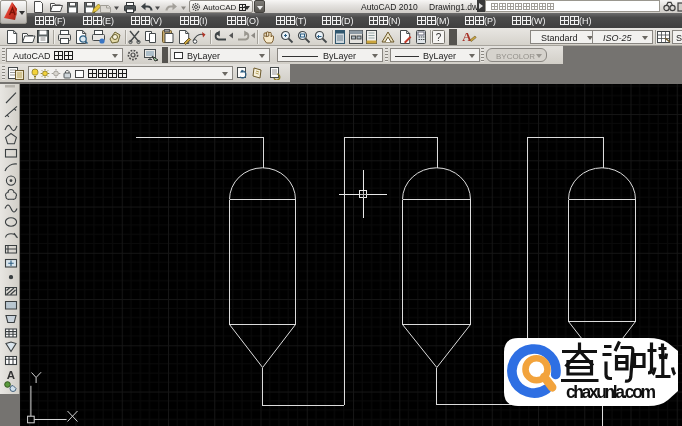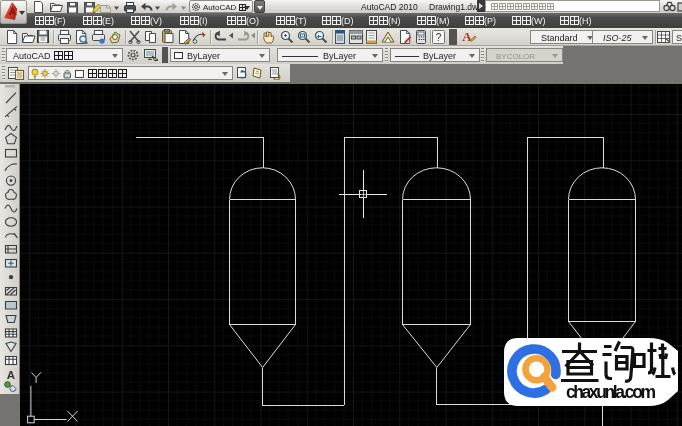--- a/index.html
+++ b/index.html
@@ -316,21 +316,21 @@
   <span class="abs" style="left:45px;top:2px;">ByLayer</span>
   <span class="cv"></span>
  </div>
  <div class="grip" style="left:385px"></div>
  <div class="combo" style="left:390px;top:2px;width:90px;">
   <span class="abs" style="left:4px;top:6.5px;width:24px;height:1px;background:#333;"></span>
   <span class="abs" style="left:32px;top:2px;">ByLayer</span>
   <span class="cv"></span>
  </div>
  <div class="grip" style="left:481px"></div>
- <div class="combo" style="left:486px;top:2px;width:77px;background:#d6d3cd;color:#93908a;">
+ <div class="combo" style="left:486px;top:2px;width:61px;background:#d6d3cd;color:#93908a;border-radius:6px;">
   <span class="abs" style="left:9px;top:3px;font-size:8px;">BYCOLOR</span>
   <span class="cv" style="opacity:0.55;"></span>
  </div>
 </div>
 <div class="abs" id="tb3">
  <div class="grip" style="left:2px"></div>
  <svg class="abs" style="left:7px;top:2px" width="17" height="14" viewBox="0 0 17 14">
   <rect x="1.5" y="1.5" width="9" height="11" fill="#fdfdfc" stroke="#44494b"></rect>
       <path d="M3,4h6M3,6.5h6M3,9h6" stroke="#999"></path>
   <rect x="8.5" y="4.5" width="8" height="9" fill="#efe7cd" stroke="#6d5a2c"></rect>

